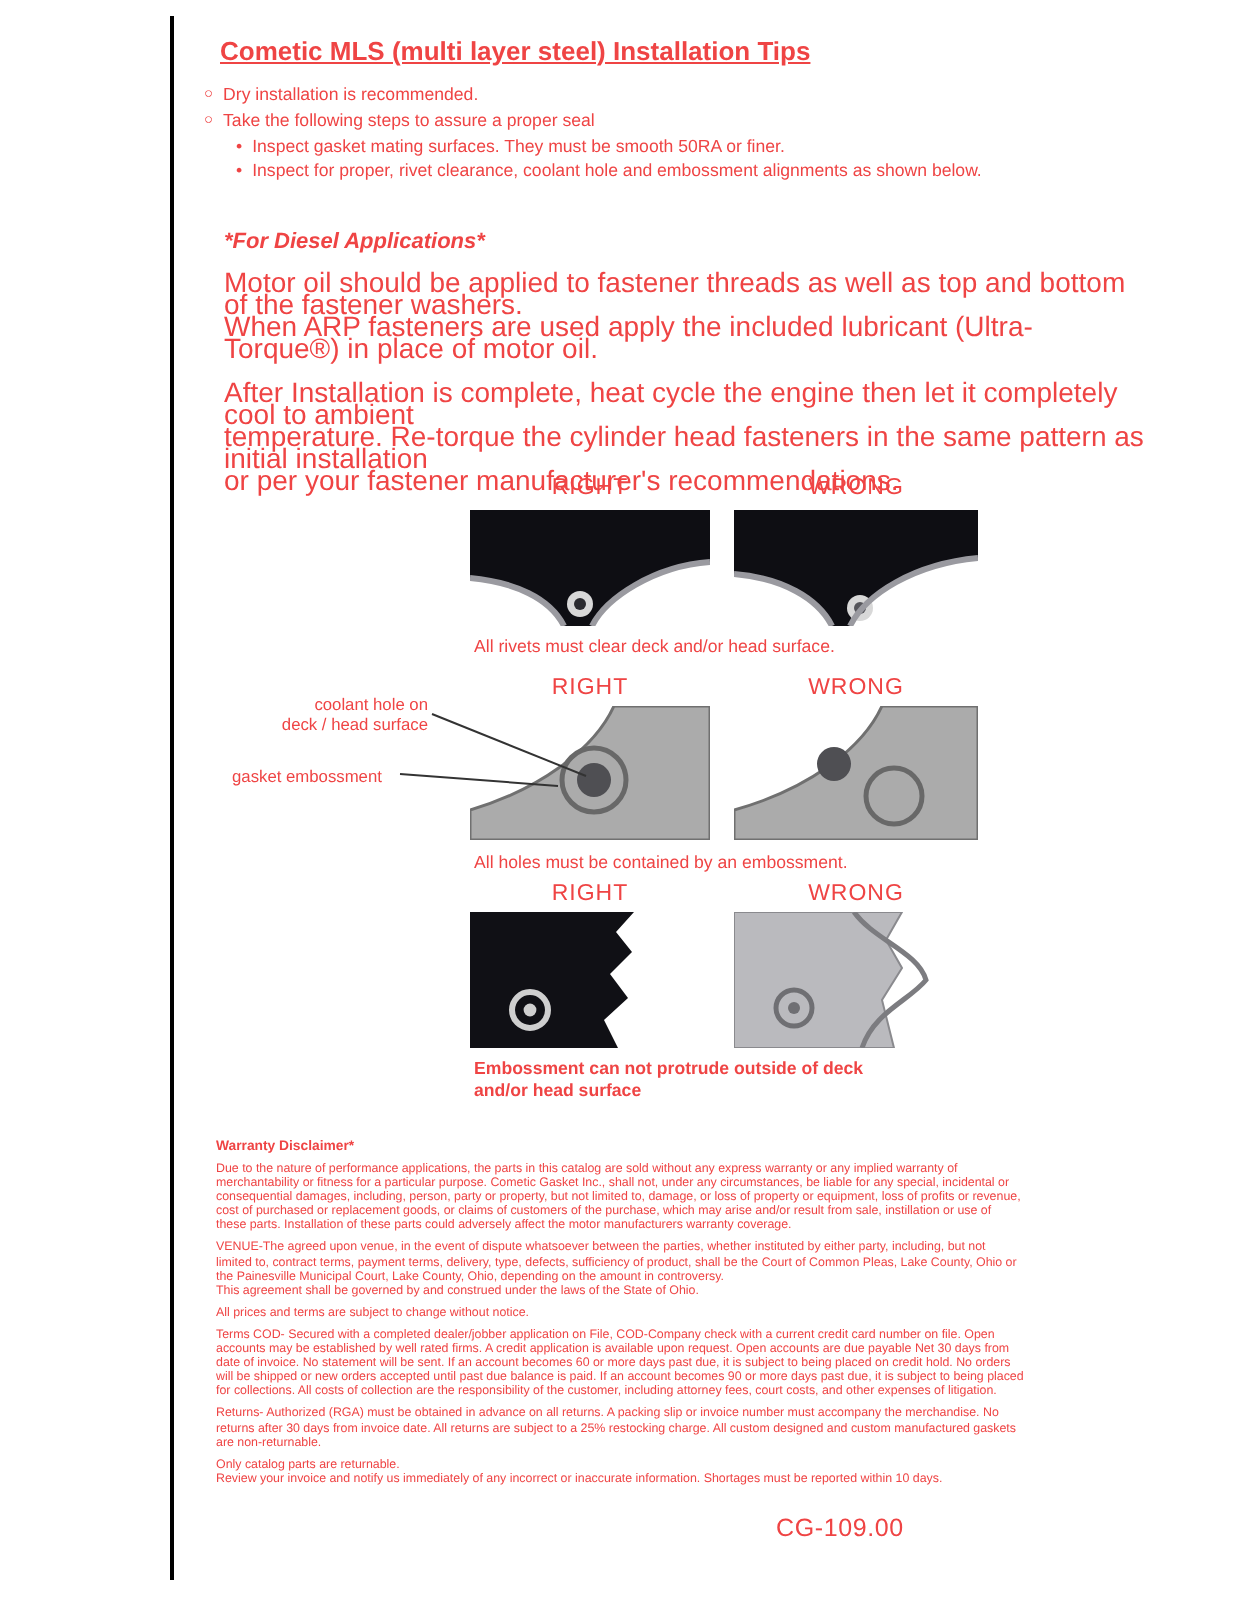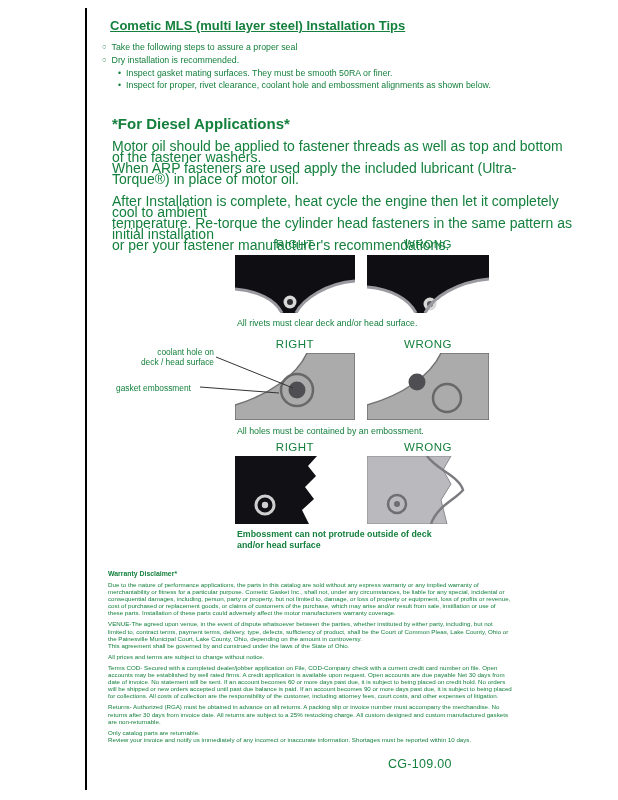--- a/index.html
+++ b/index.html
@@ -1,32 +1,32 @@
 <!DOCTYPE html>
 <html><head>
 <meta charset="utf-8">
 <style>
   html,body{margin:0;padding:0;background:#fff;}
   .page{
     position:relative;width:618px;height:800px;background:#ffffff;
-    font-family:"Liberation Sans", sans-serif;color:#15803d;overflow:hidden;
+    font-family:"Liberation Sans", sans-serif;color:#ef4444;overflow:hidden;
   }
   .left-rule{position:absolute;left:85px;top:8px;width:2px;height:782px;background:#000;}
   .page-title{
     position:absolute;left:110px;top:18px;font-size:13px;font-weight:700;
     text-decoration:underline;white-space:nowrap;
   }
   .tips{position:absolute;left:102px;top:41px;font-size:8.8px;line-height:12px;}
   .bullet{white-space:nowrap;}
   .bullet::before{content:"○";font-size:7.5px;margin-right:5px;position:relative;top:-1px;}
   .sub-bullets{margin-left:16px;}
   .sub-bullet{white-space:nowrap;}
   .sub-bullet::before{content:"•";margin-right:5px;}
   .diesel{position:absolute;left:112px;top:115px;width:462px;}
-  .diesel-heading{font-size:15px;font-weight:700;margin:0 0 9px 0;}
+  .diesel-heading{font-size:11px;font-weight:700;margin:0 0 9px 0;font-style:italic;}
   .diesel-para{font-size:14px;line-height:11px;margin:0 0 11px 0;}
   .diesel-note{font-size:8.6px;line-height:11px;margin-top:4px;}
   .pre{white-space:pre-line;}
   .figs{position:absolute;left:0;top:236px;width:618px;height:322px;}
   .fig-label{position:absolute;font-size:11.5px;letter-spacing:0.5px;text-align:center;width:120px;}
   .fig{position:absolute;line-height:0;}
   .fig svg{display:block;}
   .caption{position:absolute;left:237px;font-size:8.8px;line-height:11px;}
   .ann{position:absolute;font-size:8.4px;line-height:10px;}
   .ann-coolant{left:126px;top:111px;width:88px;text-align:right;}
@@ -39,22 +39,22 @@
 </style>
 </head>
 <body>
 
 <div class="page">
   <div class="left-rule"></div>
 
   <div class="page-title">Cometic MLS (multi layer steel) Installation Tips</div>
 
   <div class="tips">
+    <div class="bullet">Dry installation is recommended.</div>
     <div class="bullet">Take the following steps to assure a proper seal</div>
-    <div class="bullet">Dry installation is recommended.</div>
     <div class="sub-bullets">
       <div class="sub-bullet">Inspect gasket mating surfaces.  They must be smooth 50RA or finer.</div>
       <div class="sub-bullet">Inspect for proper, rivet clearance, coolant hole and embossment alignments as shown below.</div>
     </div>
   </div>
 
   <div class="diesel">
     <div class="diesel-heading">*For Diesel Applications*</div>
     <div class="diesel-para pre">Motor oil should be applied to fastener threads as well as top and bottom of the fastener washers.
 When ARP fasteners are used apply the included lubricant (Ultra-Torque®) in place of motor oil.</div>

